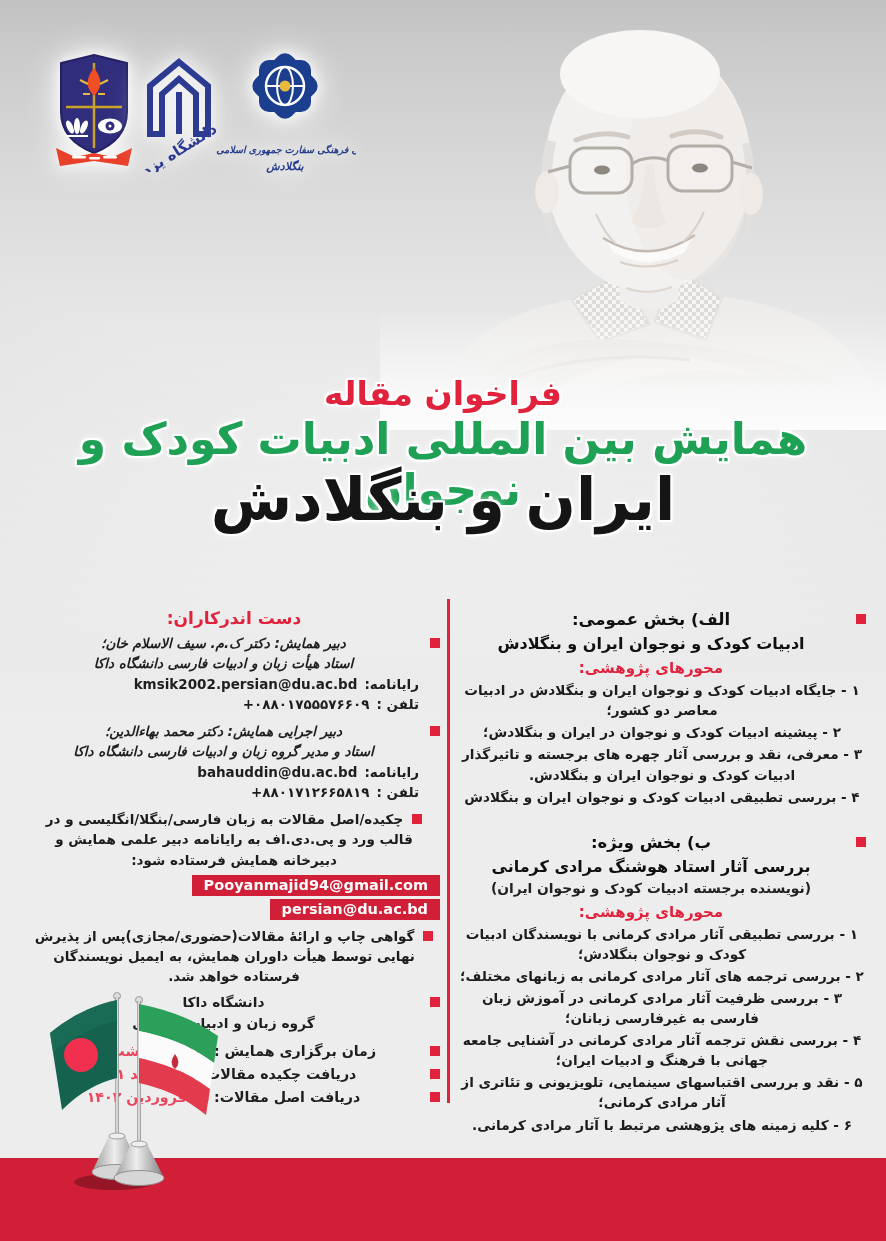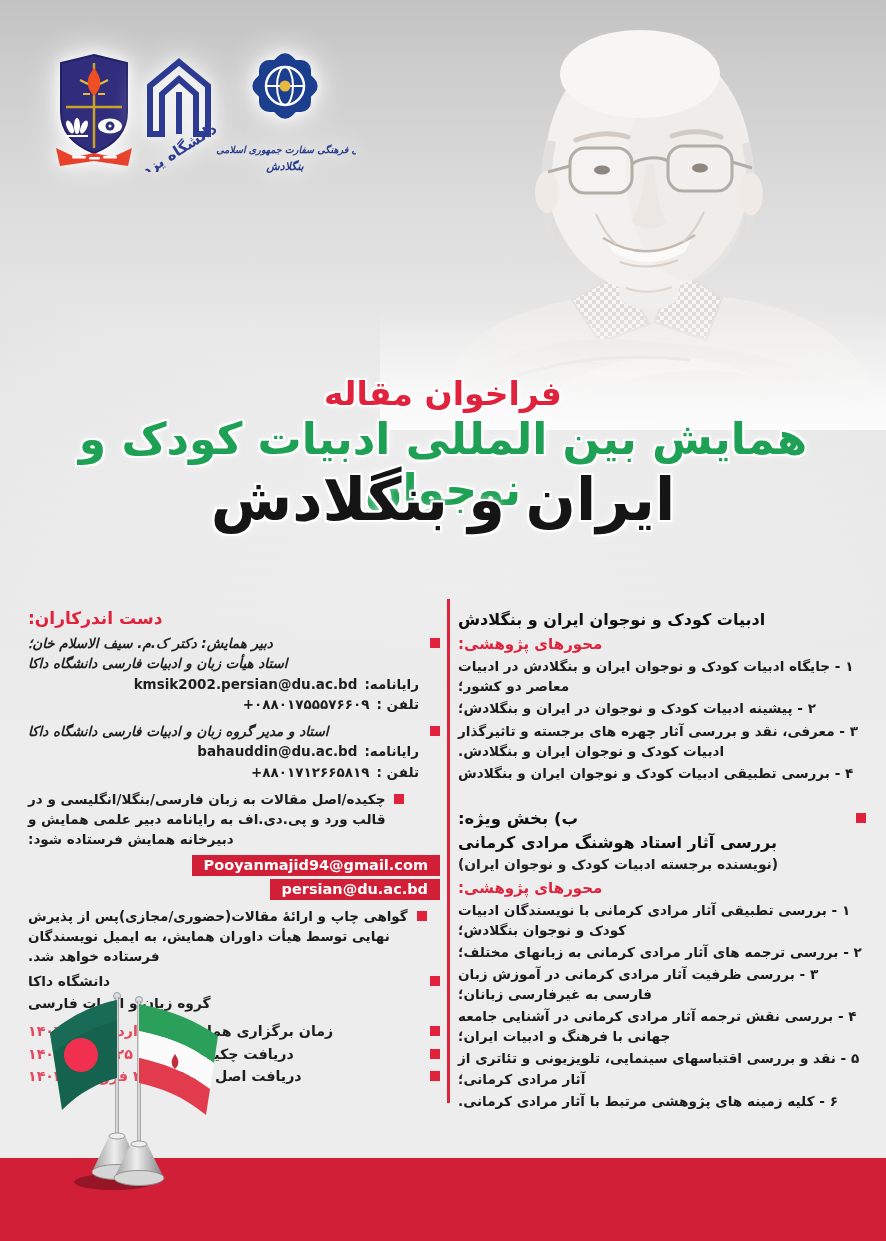--- a/index.html
+++ b/index.html
@@ -18,21 +18,21 @@
     background:linear-gradient(180deg,rgba(248,248,248,0),rgba(250,250,250,.85) 70%,rgba(253,253,253,.95));}
 
   .t-line{position:absolute;left:0;right:0;text-align:center;direction:rtl;font-weight:bold;
     text-shadow:2px 0 0 #fff,-2px 0 0 #fff,0 2px 0 #fff,0 -2px 0 #fff,2px 2px 0 #fff,-2px -2px 0 #fff,2px -2px 0 #fff,-2px 2px 0 #fff,0 0 10px #fff;}
   .kicker{top:374px;font-size:33px;color:#e0223c;}
   .t-green{top:413px;font-size:44px;color:#1ea155;}
   .t-black{top:465px;font-size:59px;color:#151515;}
 
   .divider{position:absolute;left:447px;top:599px;width:3px;height:504px;background:#e0223c;}
 
-  .col{position:absolute;top:608px;direction:rtl;text-align:left;color:#1e1e1e;font-weight:bold;}
+  .col{position:absolute;top:608px;direction:rtl;text-align:center;color:#1e1e1e;font-weight:bold;}
   .col-right{right:20px;width:408px;}
   .col-left{left:28px;width:412px;}
 
   .sec-head{font-size:16.5px;color:#101010;position:relative;padding-right:22px;line-height:1.45;}
   .sec-head .sq{top:6px;}
   .sub-head{font-size:16px;padding-right:22px;line-height:1.45;color:#101010;}
   .note-line{font-size:13.8px;padding-right:22px;line-height:1.5;color:#222;}
   .axes{font-size:15px;color:#e0223c;margin:4px 22px 3px 0;}
   .item{font-size:13.6px;line-height:1.48;margin-bottom:2px;color:#1c1c1c;}
   .gap{height:22px;}
@@ -164,20 +164,24 @@
     <text x="71" y="120" text-anchor="middle" font-size="11" font-style="italic" font-weight="bold" fill="#273b8c" font-family="DejaVu Sans, sans-serif" direction="rtl">بنگلادش</text>
   </svg>
 
   <div class="t-line kicker">فراخوان مقاله</div>
   <div class="t-line t-green">همایش بین المللی ادبیات کودک و نوجوان</div>
   <div class="t-line t-black">ایران و بنگلادش</div>
 
   <div class="divider"></div>
 
   <section class="col col-right">
+    <div class="sec-head">
+      <span class="sq"></span>
+      <span>الف) بخش عمومی:</span>
+    </div>
     <div class="sub-head">ادبیات کودک و نوجوان ایران و بنگلادش</div>
     <div class="axes">محورهای پژوهشی:</div>
     <div class="item">۱ - جایگاه ادبیات کودک و نوجوان ایران و بنگلادش در ادبیات معاصر دو کشور؛</div>
     <div class="item">۲ - پیشینه ادبیات کودک و نوجوان در ایران و بنگلادش؛</div>
     <div class="item">۳ - معرفی، نقد و بررسی آثار چهره های برجسته و تاثیرگذار ادبیات کودک و نوجوان ایران و بنگلادش.</div>
     <div class="item">۴ - بررسی تطبیقی ادبیات کودک و نوجوان ایران و بنگلادش</div>
 
     <div class="gap"></div>
 
     <div class="sec-head">
@@ -207,20 +211,21 @@
         <span class="email">kmsik2002.persian@du.ac.bd</span>
       </div>
       <div class="inline-row">
         <span>تلفن :</span>
         <span class="num">+۰۸۸۰۱۷۵۵۵۷۶۶۰۹</span>
       </div>
     </div>
 
     <div class="blk">
       <span class="sq"></span>
+      <div class="line">دبیر اجرایی همایش: دکتر محمد بهاءالدین؛</div>
       <div class="line">استاد و مدیر گروه زبان و ادبیات فارسی دانشگاه داکا</div>
       <div class="inline-row">
         <span>رایانامه:</span>
         <span class="email">bahauddin@du.ac.bd</span>
       </div>
       <div class="inline-row">
         <span>تلفن :</span>
         <span class="num">+۸۸۰۱۷۱۲۶۶۵۸۱۹</span>
       </div>
     </div>

